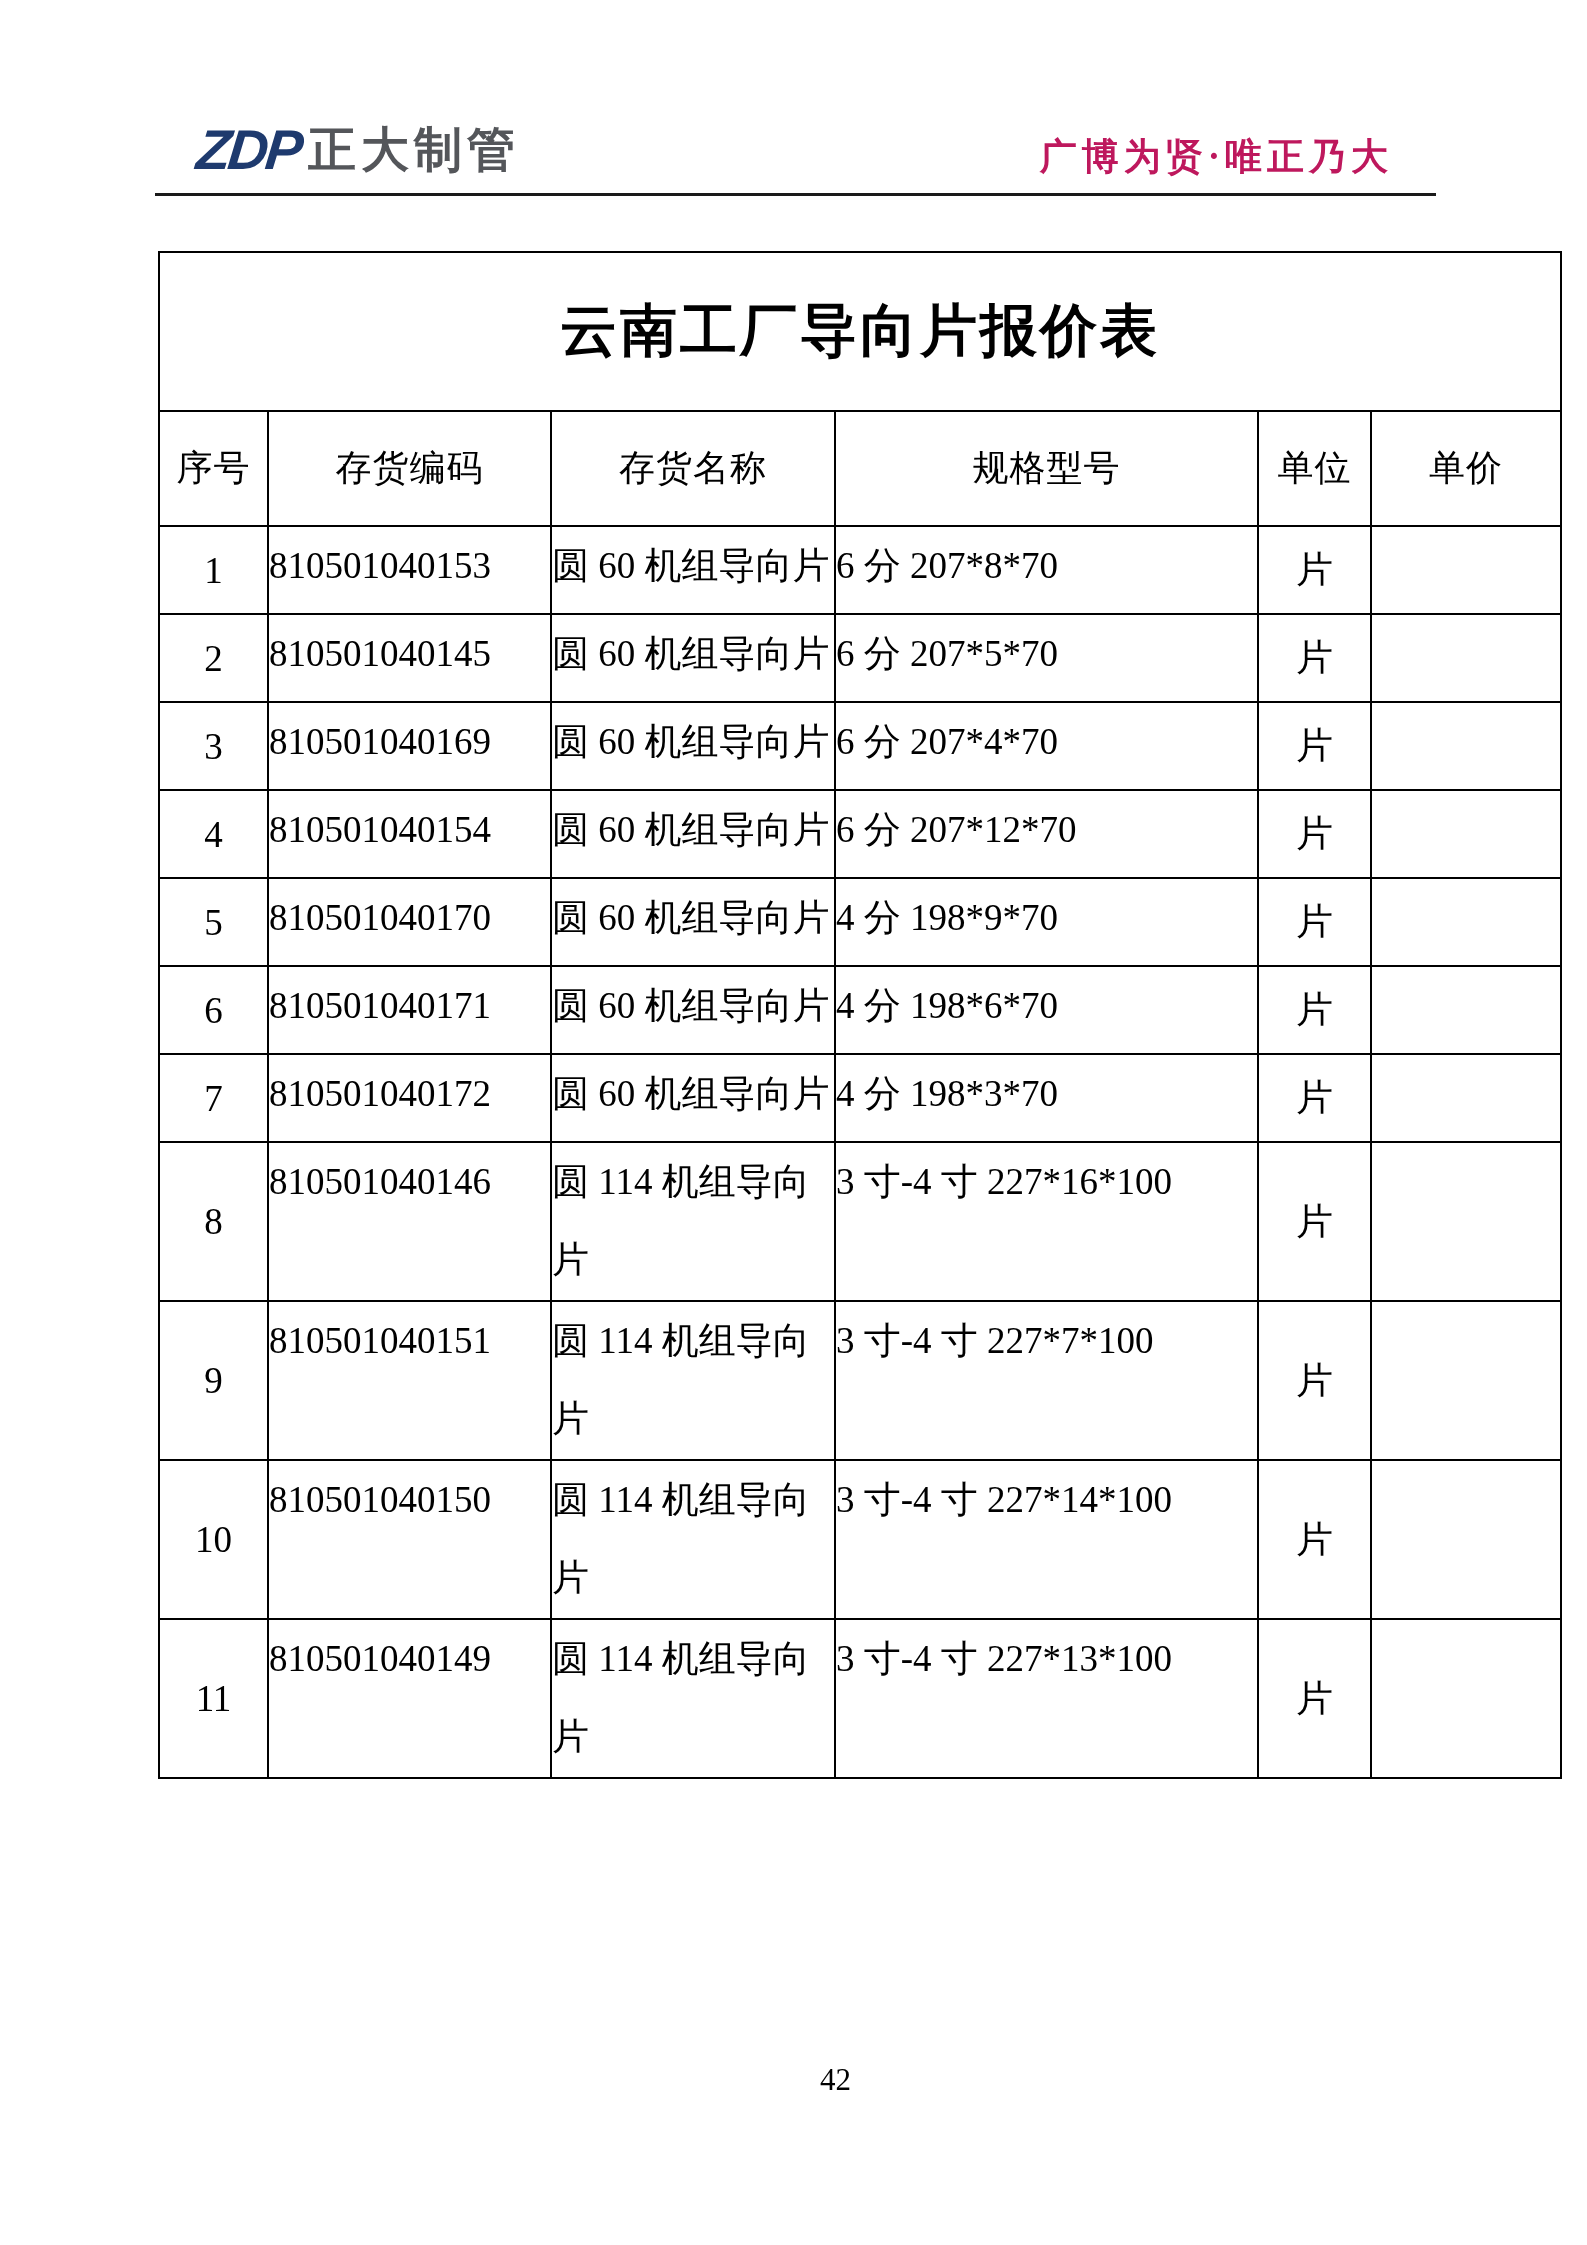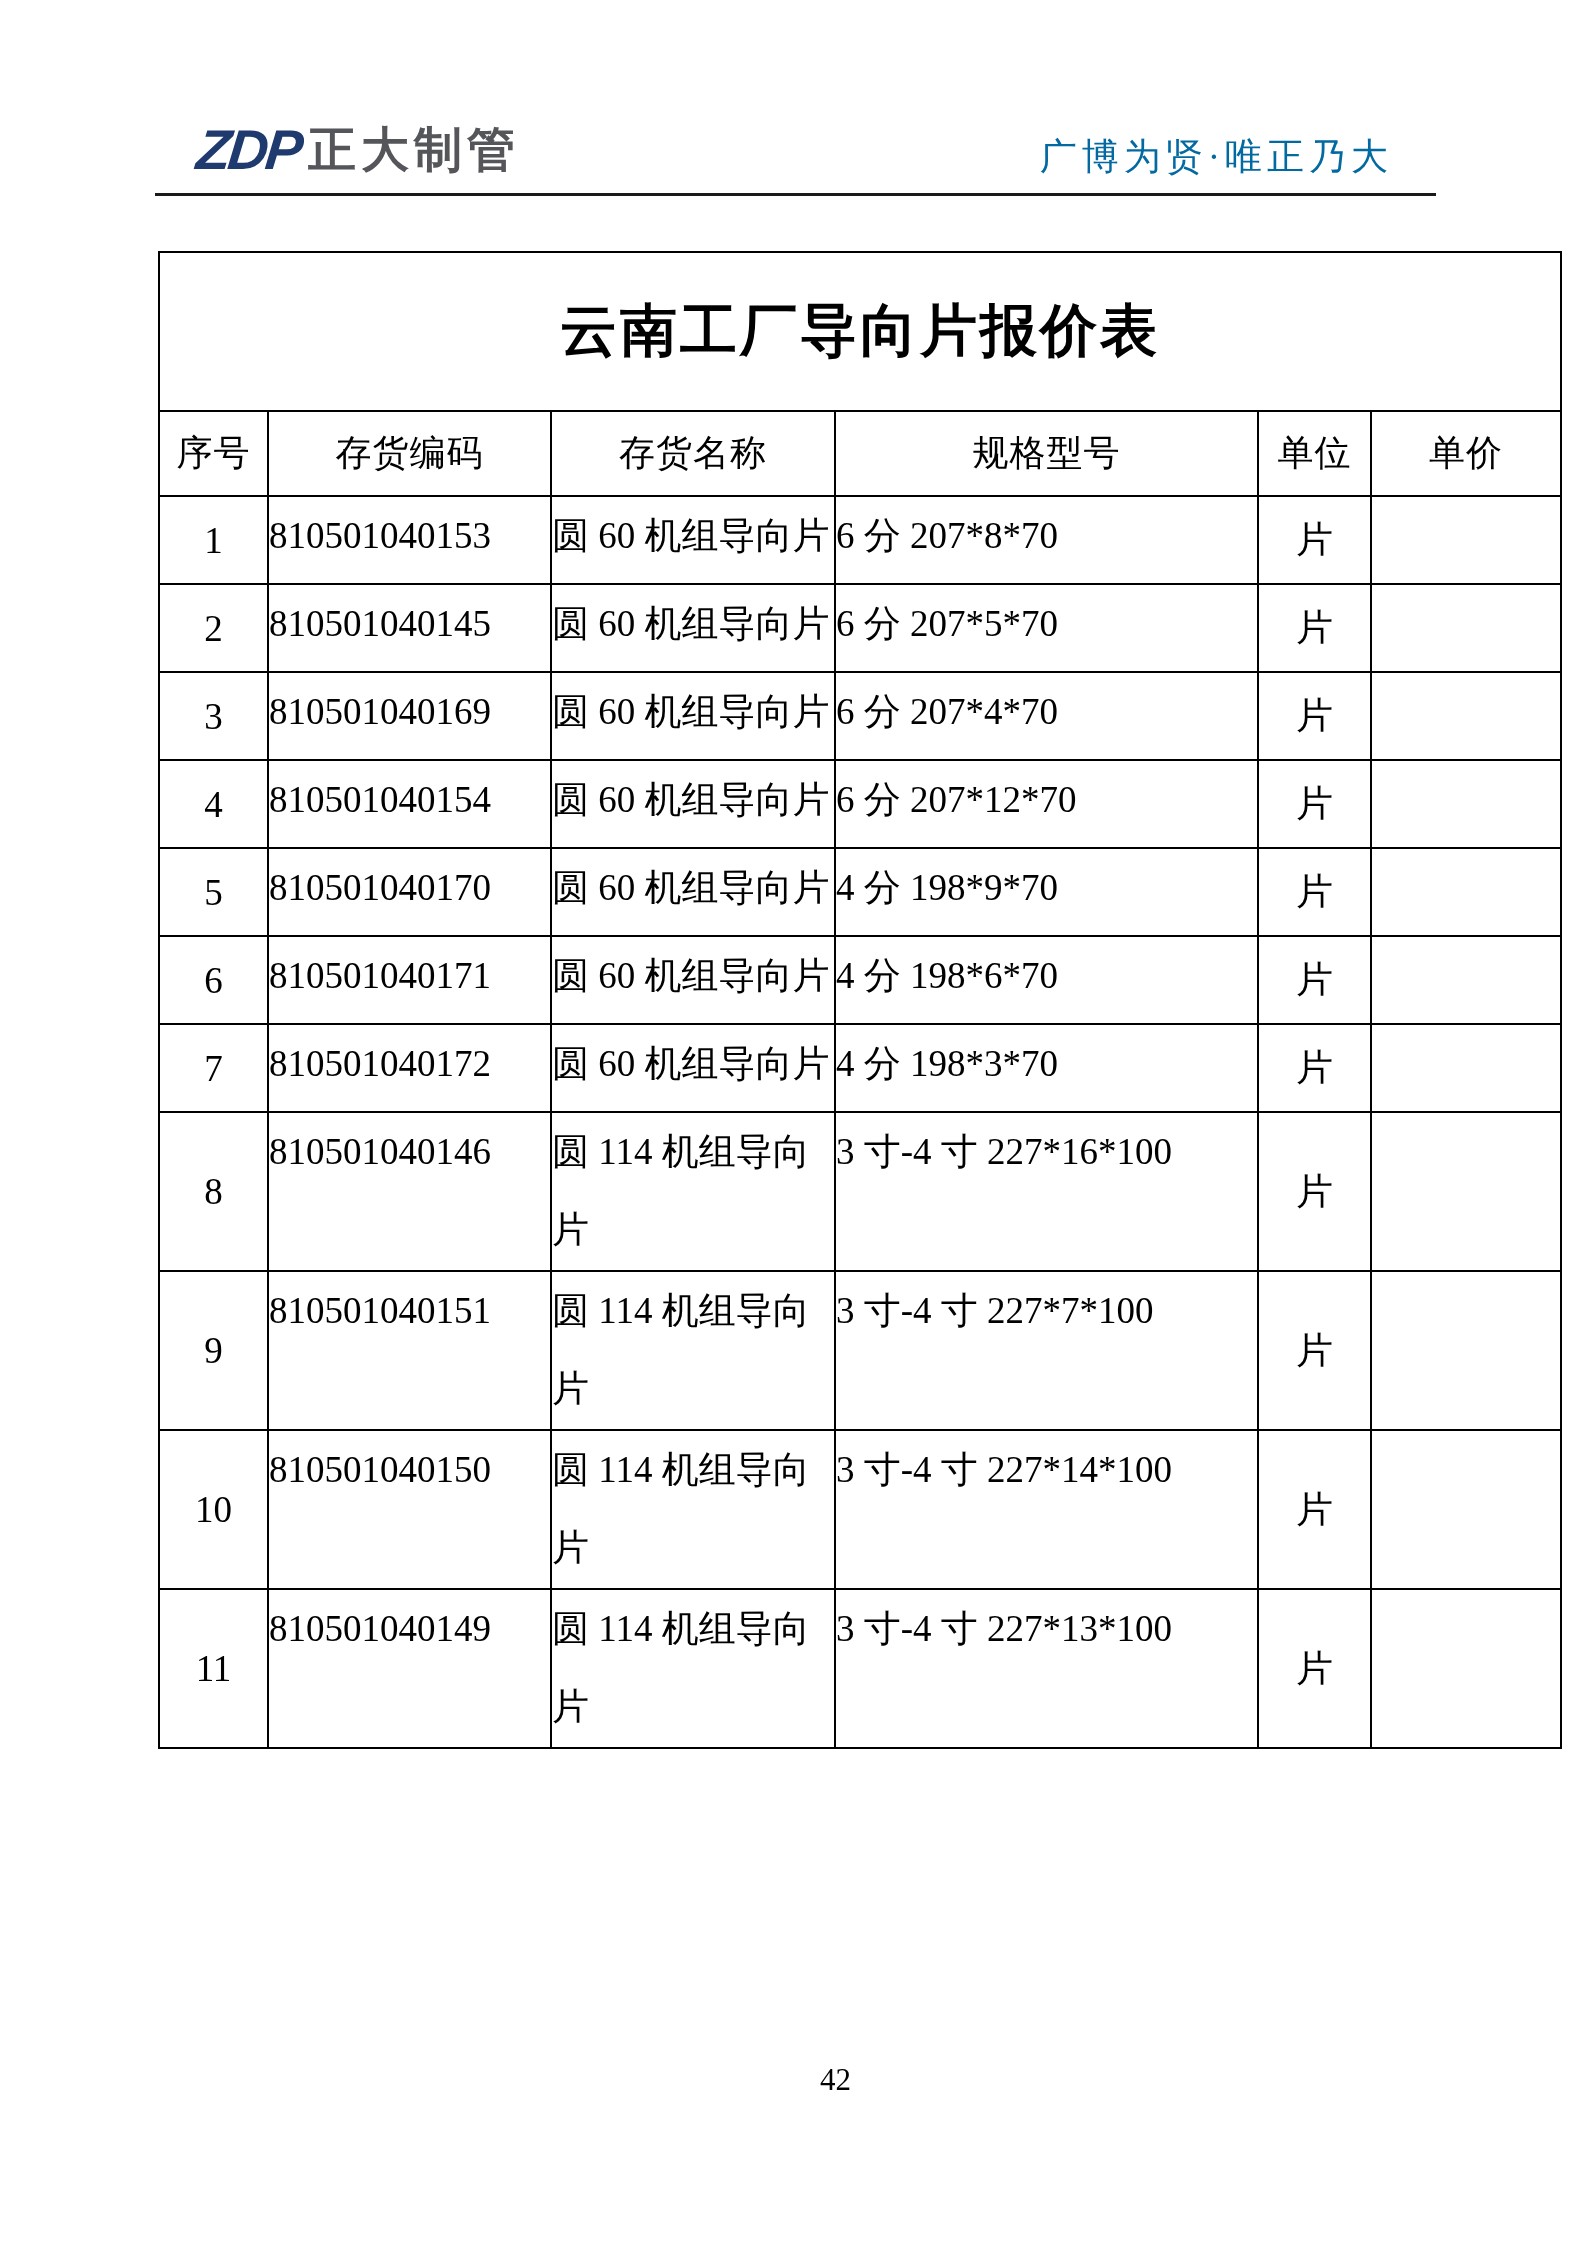--- a/index.html
+++ b/index.html
@@ -40,23 +40,23 @@
     color: #54565a;
     letter-spacing: 5px;
     margin-left: 8px;
     line-height: 1;
   }
   .slogan {
     position: absolute;
     right: 194px;
     top: 138px;
     font-family: "Liberation Serif", serif;
-    font-weight: 400;
+    font-weight: 700;
     font-size: 37px;
-    color: #0369a1;
+    color: #be185d;
     letter-spacing: 5px;
     line-height: 1;
     white-space: nowrap;
   }
   .header-rule {
     position: absolute;
     left: 155px;
     top: 193px;
     width: 1281px;
     height: 3px;
@@ -80,21 +80,21 @@
   }
   tr.title-row { height: 159px; }
   td.title {
     text-align: center;
     vertical-align: middle;
     font-family: "Liberation Serif", serif;
     font-weight: 700;
     font-size: 57px;
     letter-spacing: 3px;
   }
-  tr.header-row { height: 85px; }
+  tr.header-row { height: 115px; }
   tr.header-row th {
     font-family: "Liberation Serif", serif;
     font-weight: 400;
     font-size: 36px;
     text-align: center;
     vertical-align: middle;
     letter-spacing: 1px;
   }
   tr.data-row { height: 88px; }
   tr.data-row.tall { height: 159px; }

